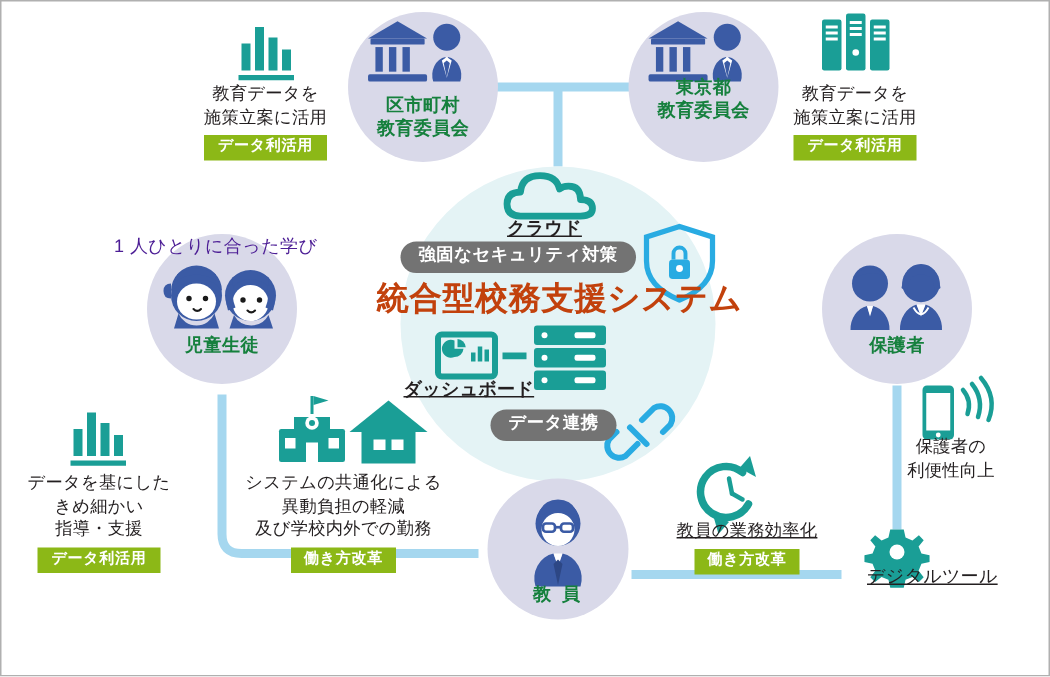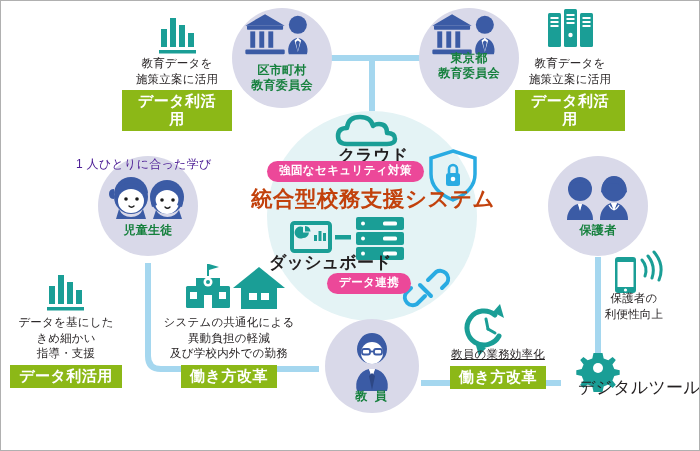--- a/index.html
+++ b/index.html
@@ -7,29 +7,29 @@
   #canvas{position:relative;width:700px;height:451px;background:#ffffff;
           border:1px solid #b0b0b0;box-sizing:border-box;overflow:hidden;}
   svg{display:block;}
   #bg{position:absolute;left:0;top:0;width:700px;height:451px;}
 
   .node-label{position:absolute;text-align:center;color:#15803d;
       font-size:12px;font-weight:bold;line-height:1.25;letter-spacing:.3px;}
   .cap{position:absolute;text-align:center;color:#231f20;
       font-size:11.5px;line-height:1.35;letter-spacing:.2px;}
   .badge{display:inline-block;background:#8cb817;color:#fff;
-      font-size:15px;font-weight:bold;padding:2px 9px 3px 9px;
+      font-size:10px;font-weight:bold;padding:2px 9px 3px 9px;
       letter-spacing:.5px;line-height:1.2;}
-  .pill{position:absolute;background:#ec4899;color:#fff;border-radius:999px;
+  .pill{position:absolute;background:#737373;color:#fff;border-radius:999px;
       font-size:11.5px;font-weight:bold;letter-spacing:.4px;
       padding:3px 12px 4px 12px;white-space:nowrap;line-height:1.2;}
   .title{position:absolute;color:#c2410c;font-size:21.5px;font-weight:bold;
       letter-spacing:.5px;white-space:nowrap;}
-  .small{position:absolute;font-size:17px;color:#231f20;white-space:nowrap;
-      letter-spacing:.2px;}
+  .small{position:absolute;font-size:12px;color:#231f20;white-space:nowrap;
+      letter-spacing:.2px;text-decoration:underline;}
   .learn{position:absolute;font-size:12px;color:#4c1d95;white-space:nowrap;
       letter-spacing:.3px;}
 </style>
 </head>
 <body>
 
 <div id="canvas">
 
   <svg id="bg" viewBox="0 0 700 451">
     <defs>

